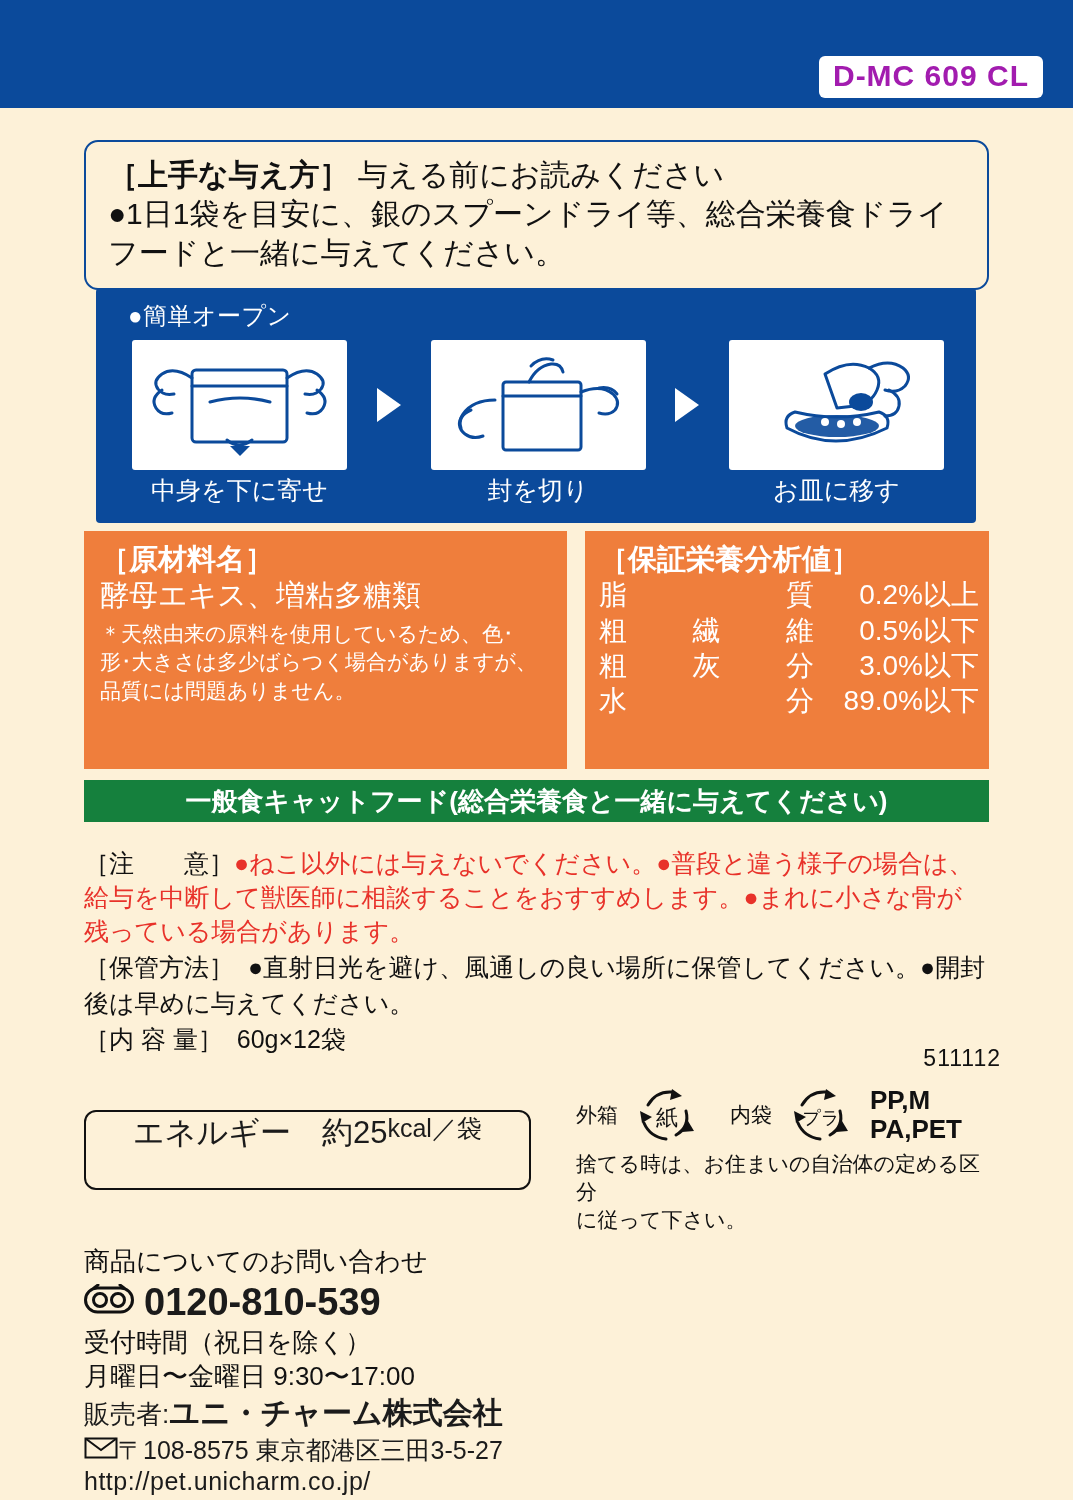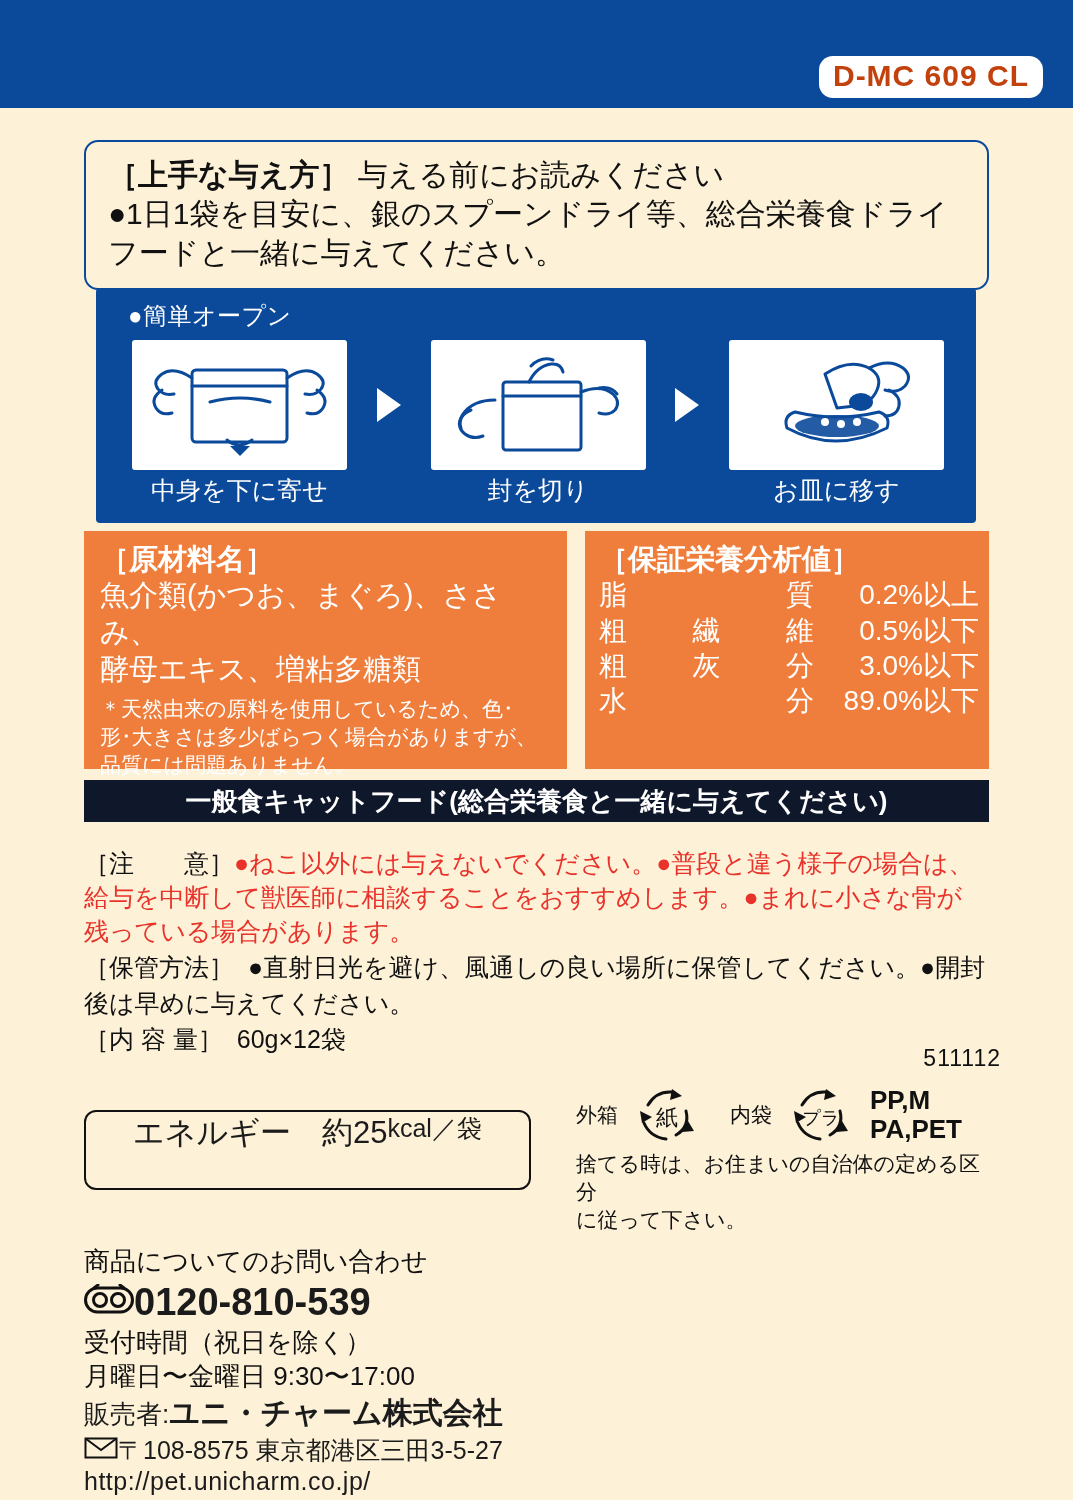--- a/index.html
+++ b/index.html
@@ -25,27 +25,27 @@
     left: 0; top: 0;
     width: 1073px;
     height: 108px;
     background: #0b4a9b;
   }
   .code-box {
     position: absolute;
     right: 30px;
     top: 56px;
     background: #ffffff;
-    color: #c2410c;
+    color: #a21caf;
     font-weight: bold;
     font-size: 30px;
     letter-spacing: 1px;
     padding: 5px 14px 7px 14px;
     line-height: 1;
-    border-radius: 14px;
+    border-radius: 6px;
   }
   
   .feed-box {
     position: absolute;
     left: 84px;
     top: 140px;
     width: 905px;
     border: 2px solid #0b4a9b;
     border-radius: 14px;
     padding: 14px 18px 16px 22px;
@@ -160,21 +160,21 @@
   }
   .nut-name span { display: inline-block; }
   .nut-val { text-align: right; flex: 1; white-space: nowrap; }
   
   .band {
     position: absolute;
     left: 84px;
     top: 780px;
     width: 905px;
     height: 42px;
-    background: #0f172a;
+    background: #15803d;
     color: #fff;
     font-size: 26px;
     text-align: center;
     line-height: 42px;
     font-weight: bold;
     white-space: nowrap;
   }
   
   .info {
     position: absolute;
@@ -259,20 +259,21 @@
   .contact {
     position: absolute;
     left: 84px;
     top: 1245px;
     width: 700px;
   }
   .c-line { font-size: 26px; line-height: 1.3; color: #111; }
   .tel-line {
     display: flex;
     align-items: center;
+    gap: 10px;
     margin: 2px 0 2px 0;
   }
   .tel-num { font-size: 38px; font-weight: bold; letter-spacing: 0px; }
   .seller { font-size: 26px; }
   .seller b { font-size: 30px; font-weight: bold; }
   .addr-line { display: flex; align-items: center; gap: 0; font-size: 25px; }
   .url-line { font-size: 25px; letter-spacing: 0.5px; }
 </style>
 </head>
 <body>
@@ -350,21 +351,20 @@
       <div class="step-label">中身を下に寄せ</div>
       <div class="step-gap"></div>
       <div class="step-label">封を切り</div>
       <div class="step-gap"></div>
       <div class="step-label">お皿に移す</div>
     </div>
   </div>
 
   <div class="ing-box">
     <div class="o-title">［原材料名］</div>
-    <div class="o-text">魚介類(かつお、まぐろ)、ささみ、</div>
     <div class="o-text">酵母エキス、増粘多糖類</div>
     <div class="o-small">＊天然由来の原料を使用しているため、色･</div>
     <div class="o-small" style="margin-top:0">形･大きさは多少ばらつく場合がありますが、</div>
     <div class="o-small" style="margin-top:0">品質には問題ありません。</div>
   </div>
 
   <div class="nut-box">
     <div class="o-title">［保証栄養分析値］</div>
     <div class="nut-row">
       <span class="nut-name">

